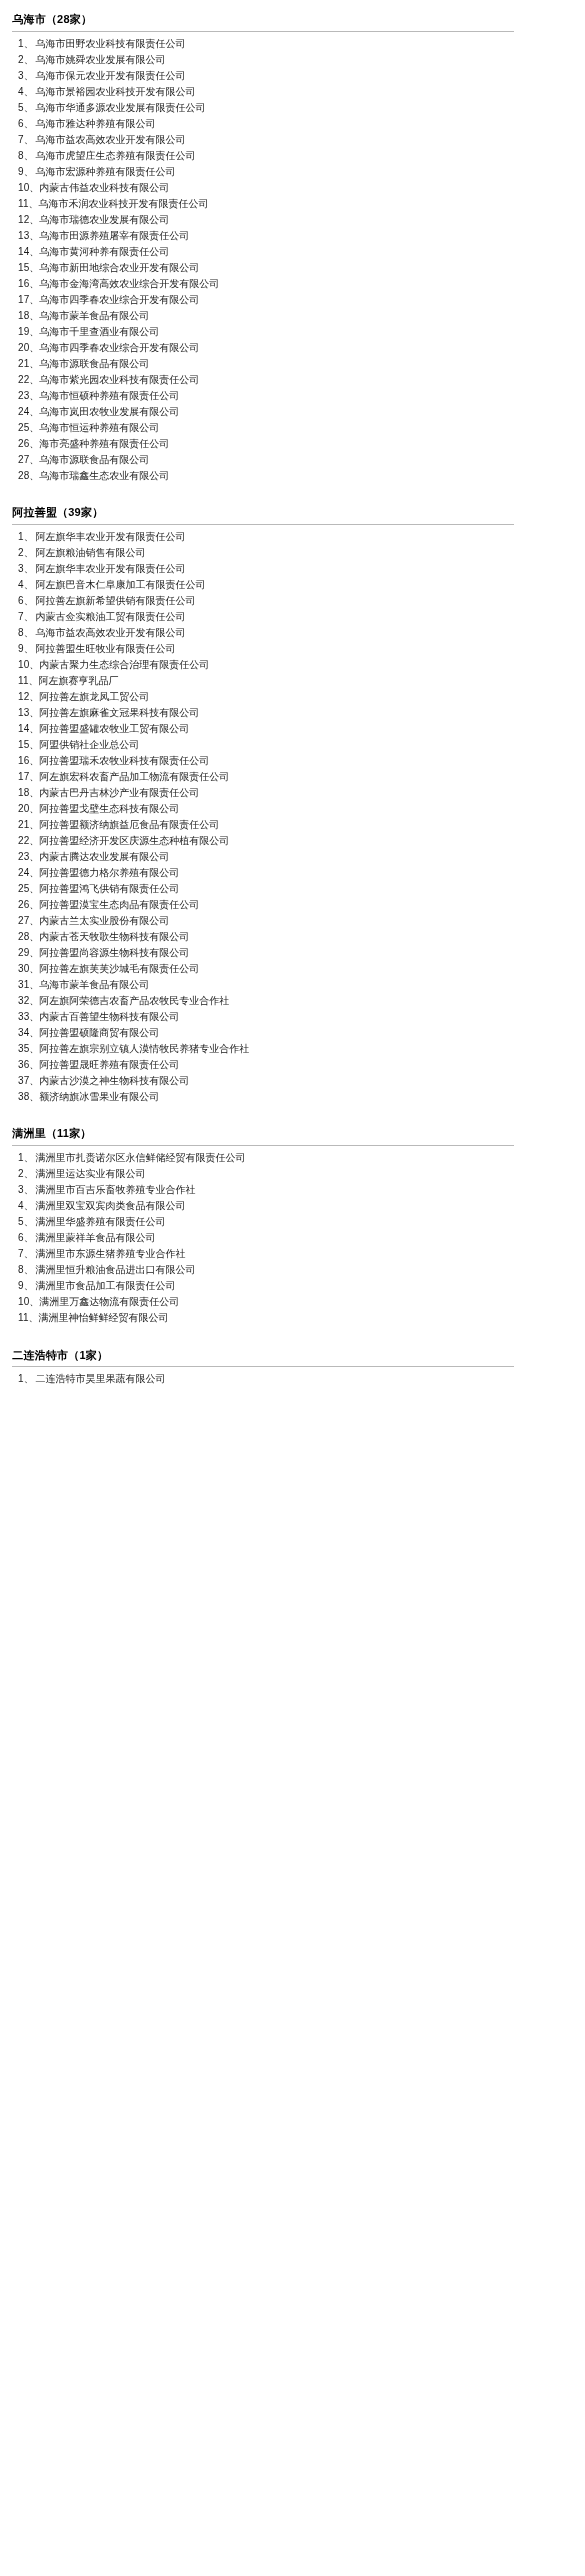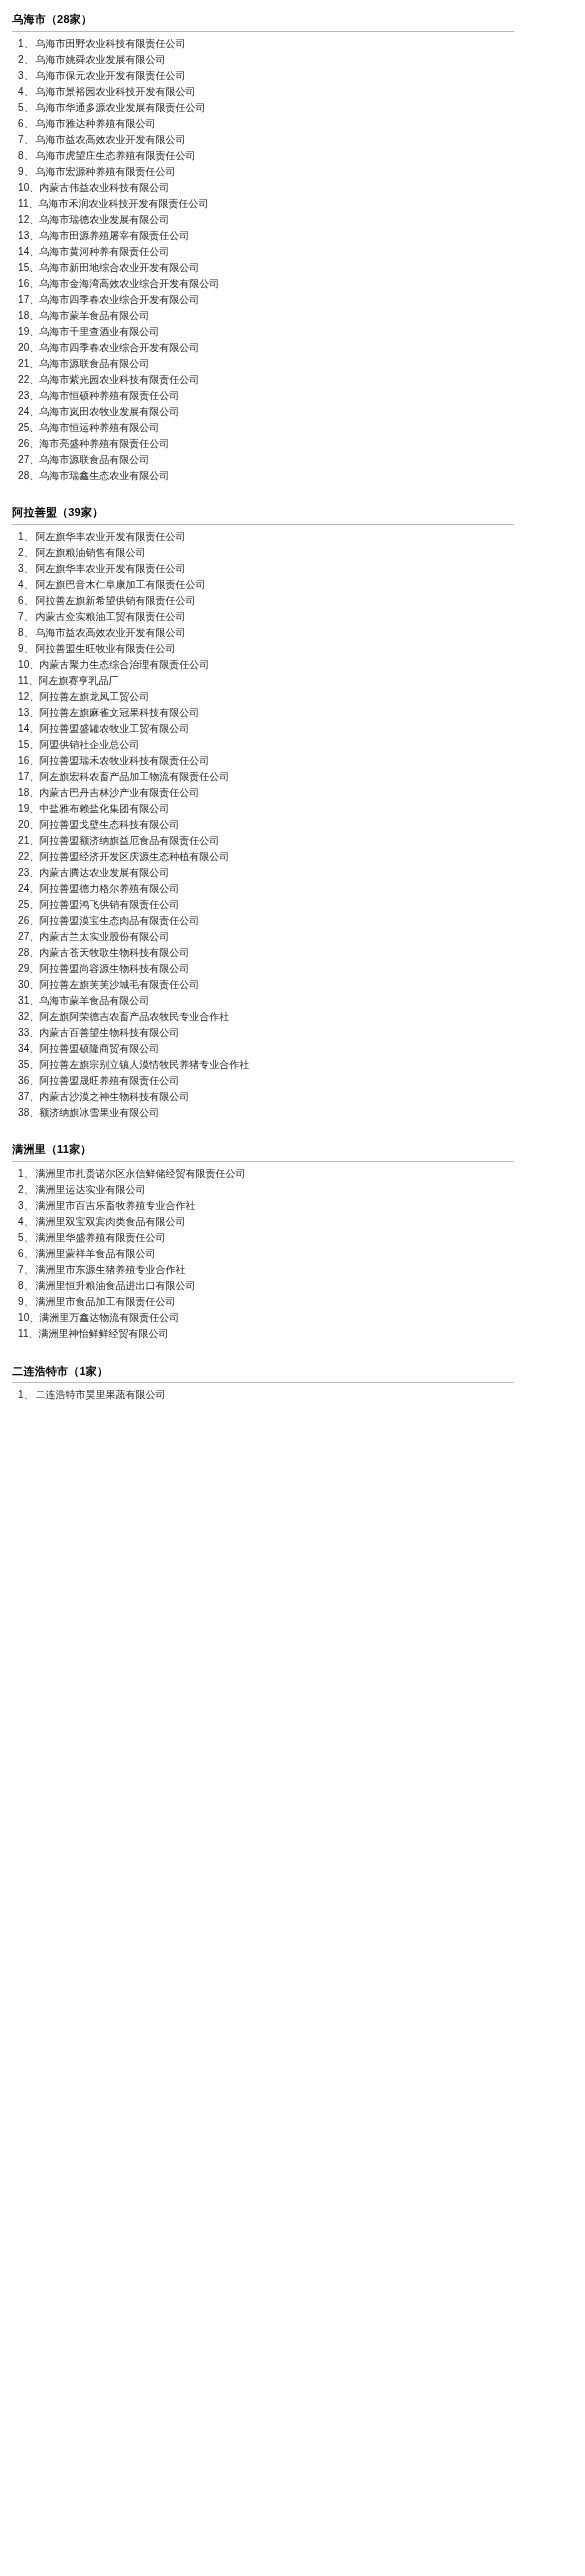--- a/index.html
+++ b/index.html
@@ -106,21 +106,20 @@
           <li><span class="idx">9、</span><span>阿拉善盟生旺牧业有限责任公司</span></li>
           <li><span class="idx">10、</span><span>内蒙古聚力生态综合治理有限责任公司</span></li>
           <li><span class="idx">11、</span><span>阿左旗赛亨乳品厂</span></li>
           <li><span class="idx">12、</span><span>阿拉善左旗龙凤工贸公司</span></li>
           <li><span class="idx">13、</span><span>阿拉善左旗麻雀文冠果科技有限公司</span></li>
           <li><span class="idx">14、</span><span>阿拉善盟盛罐农牧业工贸有限公司</span></li>
           <li><span class="idx">15、</span><span>阿盟供销社企业总公司</span></li>
           <li><span class="idx">16、</span><span>阿拉善盟瑞禾农牧业科技有限责任公司</span></li>
           <li><span class="idx">17、</span><span>阿左旗宏科农畜产品加工物流有限责任公司</span></li>
           <li><span class="idx">18、</span><span>内蒙古巴丹吉林沙产业有限责任公司</span></li>
-          <li><span class="idx">19、</span><span>中盐雅布赖盐化集团有限公司</span></li>
           <li><span class="idx">20、</span><span>阿拉善盟戈壁生态科技有限公司</span></li>
           <li><span class="idx">21、</span><span>阿拉善盟额济纳旗益厄食品有限责任公司</span></li>
           <li><span class="idx">22、</span><span>阿拉善盟经济开发区庆源生态种植有限公司</span></li>
           <li><span class="idx">23、</span><span>内蒙古腾达农业发展有限公司</span></li>
           <li><span class="idx">24、</span><span>阿拉善盟德力格尔养殖有限公司</span></li>
           <li><span class="idx">25、</span><span>阿拉善盟鸿飞供销有限责任公司</span></li>
           <li><span class="idx">26、</span><span>阿拉善盟漠宝生态肉品有限责任公司</span></li>
           <li><span class="idx">27、</span><span>内蒙古兰太实业股份有限公司</span></li>
           <li><span class="idx">28、</span><span>内蒙古苍天牧歌生物科技有限公司</span></li>
           <li><span class="idx">29、</span><span>阿拉善盟尚容源生物科技有限公司</span></li>

